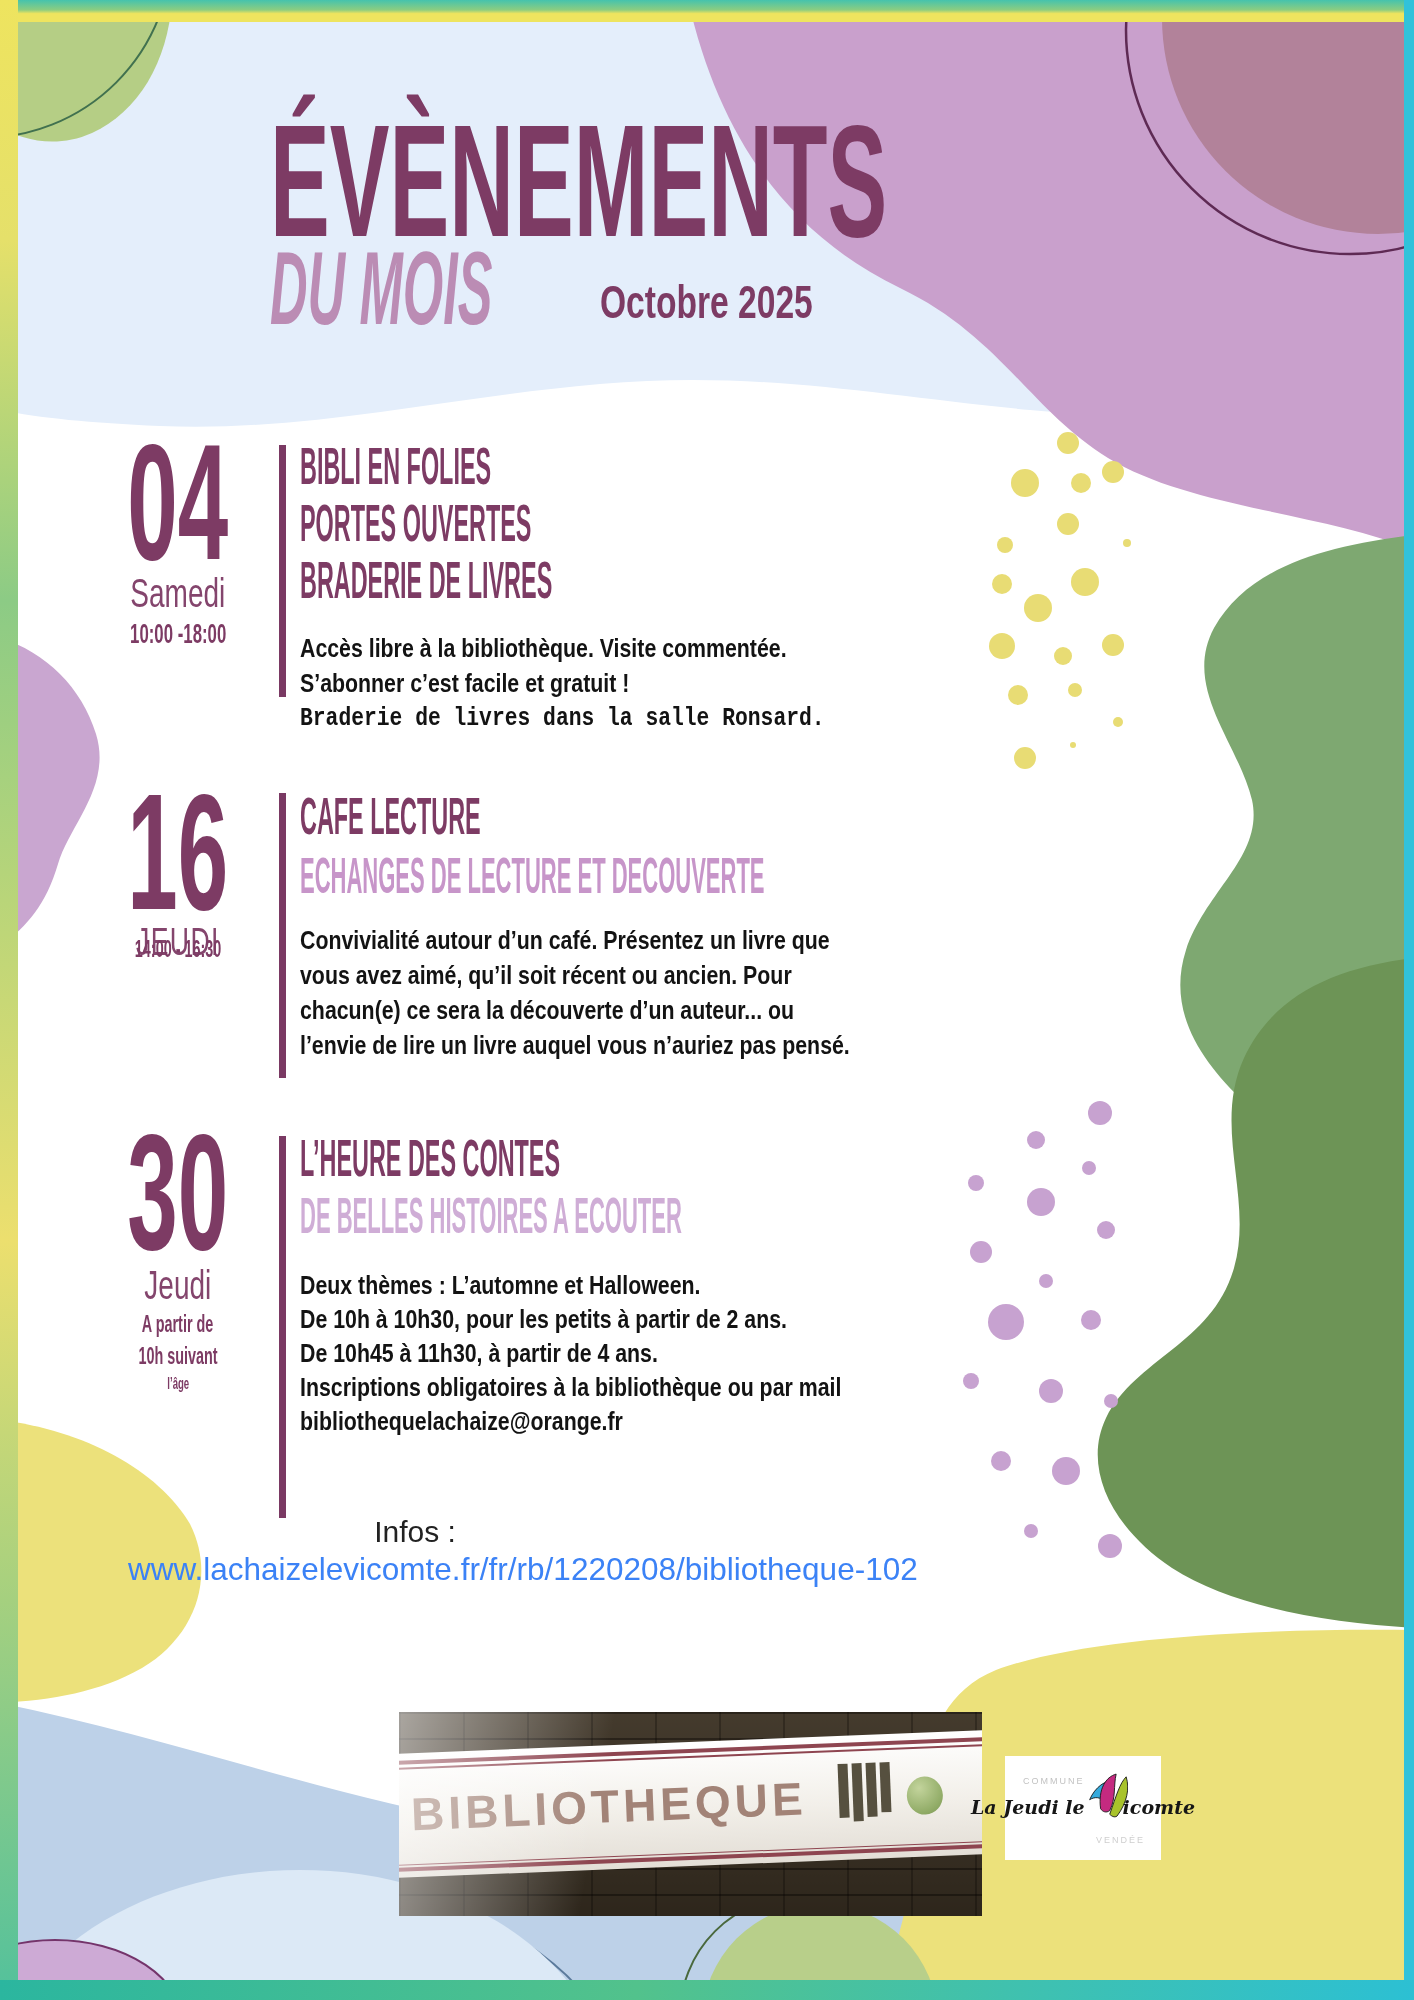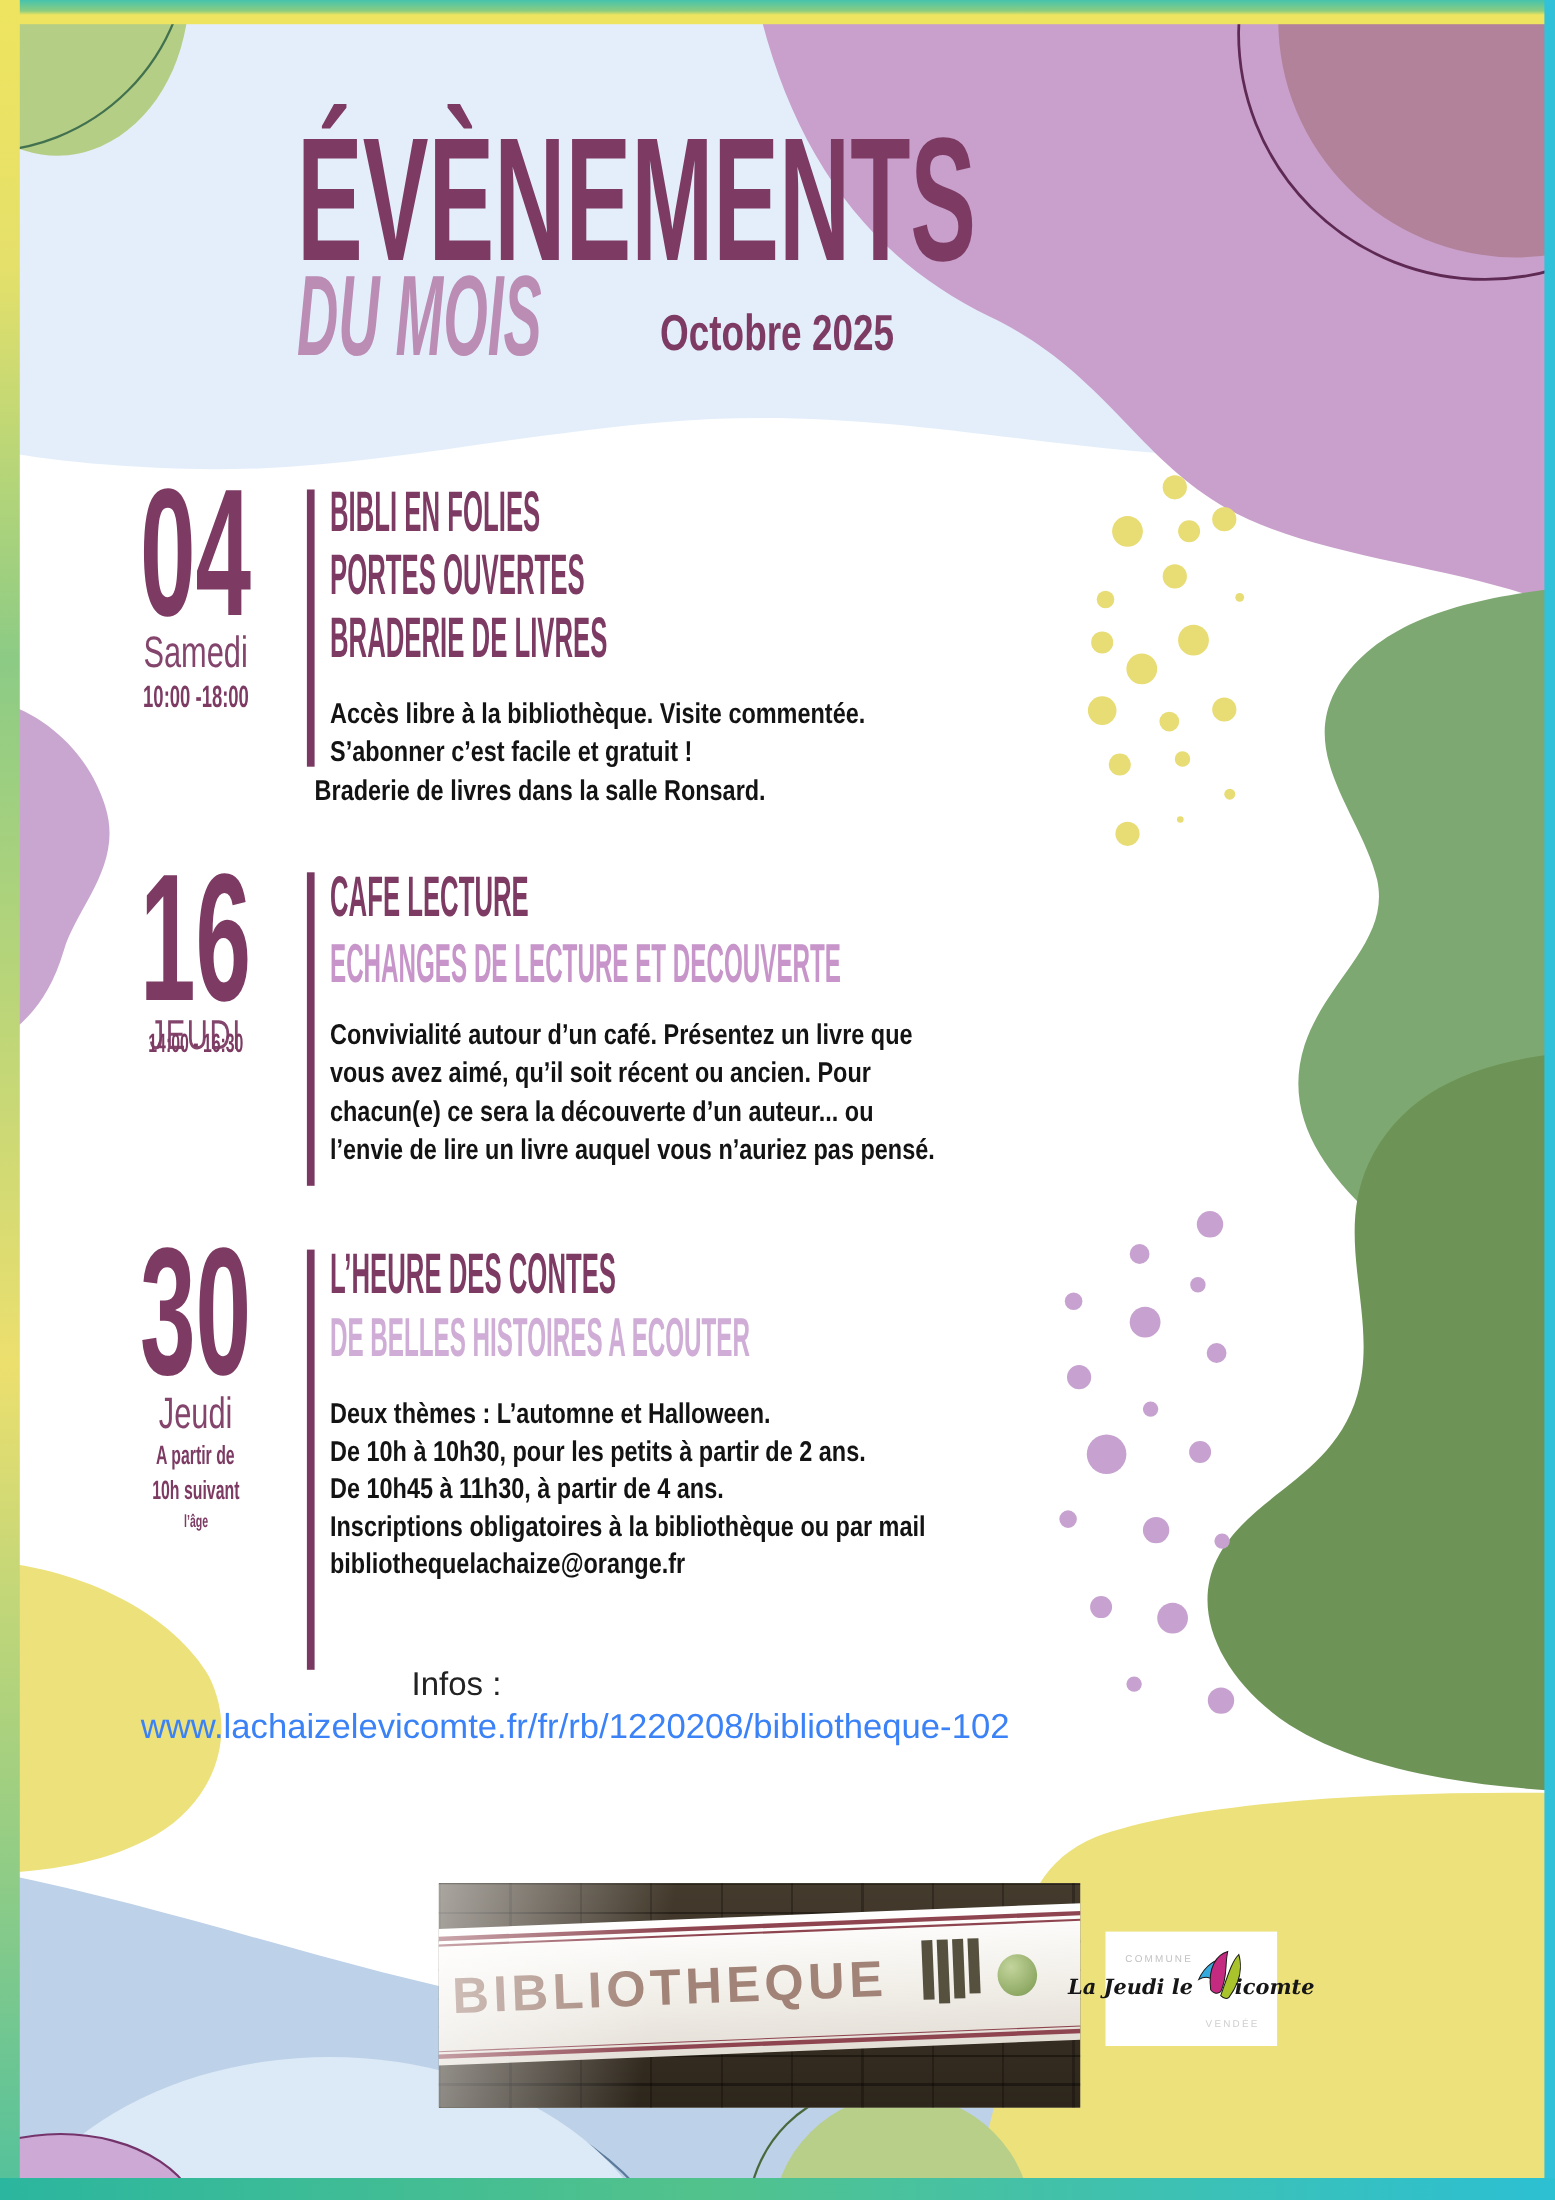--- a/index.html
+++ b/index.html
@@ -121,21 +121,21 @@
 
   <div class="lnc bold dark" style="left:86px;top:420px;width:184px;font-size:165px;--sx:.55;"><span>04</span></div>
   <div class="lnc wk" style="left:86px;top:573px;width:184px;font-size:40px;--sx:.7;"><span>Samedi</span></div>
   <div class="lnc bold dark" style="left:86px;top:620px;width:184px;font-size:28px;--sx:.6;"><span>10:00 -18:00</span></div>
   <div class="bar" style="left:279px;top:445px;height:252px;"></div>
   <div class="ln bold dark" style="left:300px;top:440px;font-size:52px;--sx:.45;"><span>BIBLI EN FOLIES</span></div>
   <div class="ln bold dark" style="left:300px;top:497px;font-size:52px;--sx:.45;"><span>PORTES OUVERTES</span></div>
   <div class="ln bold dark" style="left:300px;top:554px;font-size:52px;--sx:.45;"><span>BRADERIE DE LIVRES</span></div>
   <div class="ln body-txt" style="left:300px;top:635px;"><span>Accès libre à la bibliothèque. Visite commentée.</span></div>
   <div class="ln body-txt" style="left:300px;top:670px;"><span>S’abonner c’est facile et gratuit !</span></div>
-  <div class="ln body-txt" style="left:286px;top:705px;"><span>Braderie de livres dans la salle Ronsard.</span></div>
+  <div class="ln body-txt" style="left:300px;top:705px;font-family:Liberation Mono, monospace;"><span>Braderie de livres dans la salle Ronsard.</span></div>
 
   <div class="lnc bold dark" style="left:86px;top:770px;width:184px;font-size:165px;--sx:.55;"><span>16</span></div>
   <div class="lnc wk" style="left:86px;top:923px;width:184px;font-size:38px;--sx:.7;letter-spacing:2px;"><span>JEUDI</span></div>
   <div class="lnc bold dark" style="left:86px;top:937px;width:184px;font-size:24px;--sx:.6;"><span>14:00 - 16:30</span></div>
   <div class="bar" style="left:279px;top:793px;height:285px;"></div>
   <div class="ln bold dark" style="left:300px;top:790px;font-size:52px;--sx:.45;"><span>CAFE LECTURE</span></div>
   <div class="ln bold" style="left:300px;top:851px;font-size:50px;--sx:.44;color:#c795c9;"><span>ECHANGES DE LECTURE ET DECOUVERTE</span></div>
   <div class="ln body-txt" style="left:300px;top:927px;"><span>Convivialité autour d’un café. Présentez un livre que</span></div>
   <div class="ln body-txt" style="left:300px;top:962px;"><span>vous avez aimé, qu’il soit récent ou ancien. Pour</span></div>
   <div class="ln body-txt" style="left:300px;top:997px;"><span>chacun(e) ce sera la découverte d’un auteur... ou</span></div>

